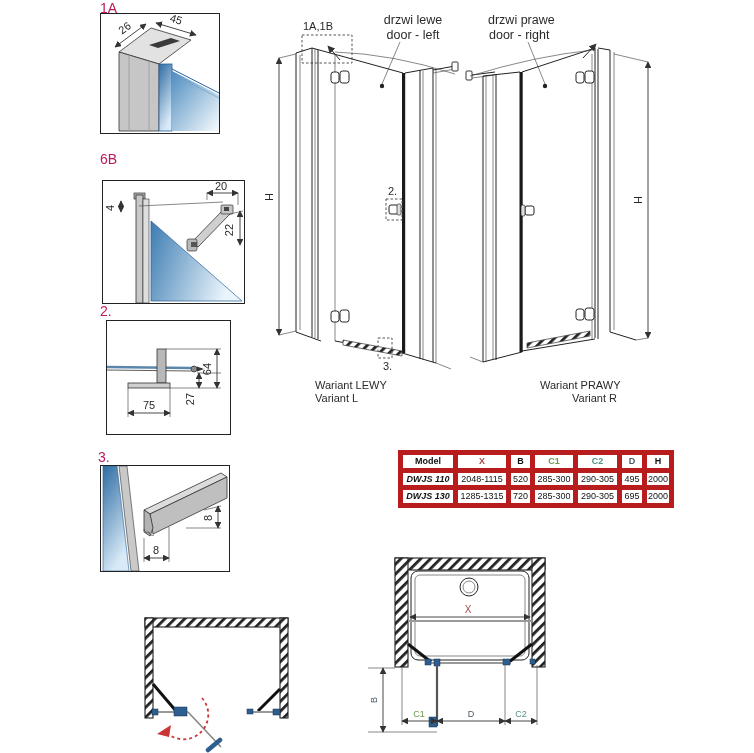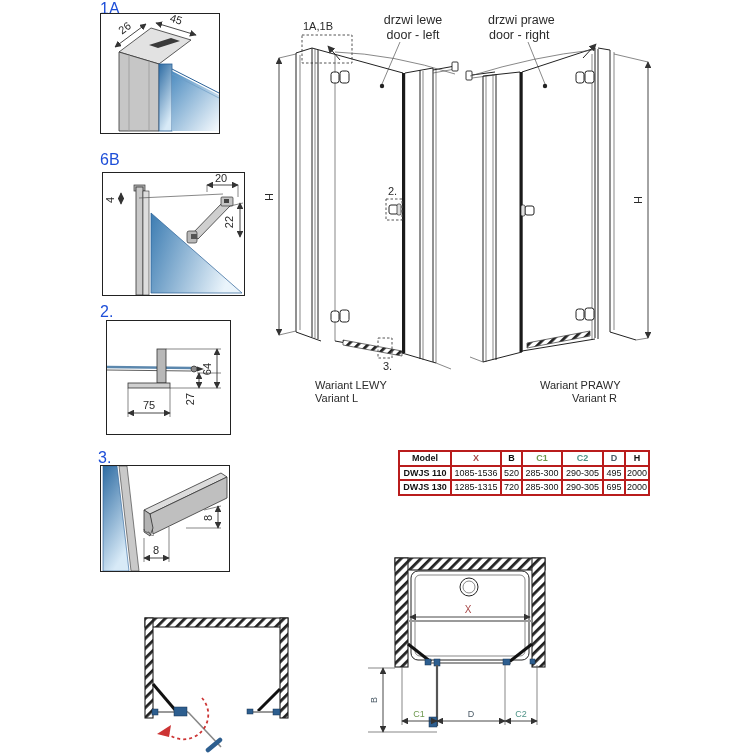--- a/index.html
+++ b/index.html
@@ -1,39 +1,39 @@
 <!DOCTYPE html>
 <html style="--accentRed: #a84848; --accentGreen: #6f9950; --accentTeal: #4f9387; --dLabel: #4a5a66; --swingRed: #cc3333; --hingeBlue: #2d5e8f; --glassDark: #2e6ca3; --glassLight: #d8eaf7; --profileGray: #c9c9c9;"><head>
 <meta charset="utf-8">
 <style>
   html,body{margin:0;padding:0;background:#fff;}
   .canvas{position:relative;width:754px;height:753px;background:#fff;overflow:hidden;
           font-family:"Liberation Sans",sans-serif;color:#222;}
   .abs{position:absolute;}
   .detail-box{position:absolute;border:1px solid #222;background:#fff;}
   .detail-box svg{display:block;}
-  .dlabel{position:absolute;font-size:16px;color:#1d4ed8;}
+  .dlabel{position:absolute;font-size:14px;color:#be185d;}
   
   .t{font-family:"Liberation Sans",sans-serif;fill:#2a2a2a;}
   .t9{font-size:9px;} .t10{font-size:10px;} .t11{font-size:11px;} .t12{font-size:12.5px;}
   .ln{stroke:#222;stroke-width:1;fill:none;}
   .lnthin{stroke:#555;stroke-width:0.7;fill:none;}
   .dim{stroke:#333;stroke-width:0.9;fill:none;}
   .dash{stroke:#555;stroke-width:1;fill:none;stroke-dasharray:2.5 2;}
   .wall{fill:url(#hatch);stroke:#222;stroke-width:1.1;}
   .hingeB{fill:var(--hingeBlue);stroke:#16324f;stroke-width:0.5;}
   .redArc{stroke:var(--swingRed);stroke-width:1.8;fill:none;stroke-dasharray:3 3;}
   .redT{fill:var(--accentRed);} .greenT{fill:var(--accentGreen);} .tealT{fill:var(--accentTeal);}
   .dkT{fill:var(--dLabel);}
   
   .spec-table{position:absolute;left:398px;top:450px;border-collapse:collapse;
               font-size:9px;color:#111;table-layout:fixed;}
-  .spec-table td{border:2px solid #b91c1c;text-align:center;padding:0 1px;height:12.6px;
+  .spec-table td{border:5px solid #b91c1c;text-align:center;padding:0 1px;height:12.6px;
                  white-space:nowrap;overflow:hidden;}
-  .spec-table td.model{font-weight:bold;}
+  .spec-table td.model{font-weight:bold;font-style:italic;}
   .spec-table tr.hdr td{font-weight:bold;font-style:normal;}
   .hx{color:var(--accentRed);} .hc1{color:var(--accentGreen);} .hc2{color:var(--accentTeal);}
   .hd{color:var(--dLabel);}
 </style>
 </head>
 <body>
 
 <div class="canvas">
 
   <svg width="0" height="0" style="position:absolute" aria-hidden="true">
@@ -79,21 +79,21 @@
       <g>
         <line x1="14" y1="33" x2="45" y2="10" class="dim" marker-start="url(#arr)" marker-end="url(#arr)"></line>
         <text x="26" y="17" class="t t11" text-anchor="middle" transform="rotate(-37 26 17)">26</text>
         <line x1="55" y1="9" x2="95" y2="21" class="dim" marker-start="url(#arr)" marker-end="url(#arr)"></line>
         <text x="74" y="9" class="t t11" text-anchor="middle" transform="rotate(17 74 9)">45</text>
       </g>
     </svg>
   </div>
 
   <span class="dlabel" style="left:100px;top:151px">6B</span>
-  <div class="detail-box" style="left:102px;top:172px;width:141px;height:122px">
+  <div class="detail-box" style="left:102px;top:180px;width:141px;height:122px">
     <svg width="141" height="122" viewBox="0 0 141 122">
       <g>
         <rect x="31" y="12" width="11" height="6" fill="#b5b5b5" stroke="#333" stroke-width="0.7"></rect>
         <rect x="33" y="14" width="7" height="108" fill="#c9c9c9" stroke="#333" stroke-width="0.8"></rect>
         <rect x="40" y="18" width="6" height="104" fill="#dedede" stroke="#333" stroke-width="0.6"></rect>
       </g>
       <g>
         <polygon points="48,40 139,120 48,120" fill="url(#glassTri)" stroke="#2a6097" stroke-width="0.7"></polygon>
       </g>
       <g>
@@ -312,21 +312,21 @@
       <td class="model" style="width:48px;font-style:normal">Model</td>
       <td class="hx" style="width:46px">X</td>
       <td style="width:17px">B</td>
       <td class="hc1" style="width:36px">C1</td>
       <td class="hc2" style="width:37px">C2</td>
       <td class="hd" style="width:18px">D</td>
       <td style="width:20px">H</td>
     </tr>
     <tr>
       <td class="model">DWJS 110</td>
-      <td>1085-1536</td>
+      <td>2048-1115</td>
       <td>520</td>
       <td>285-300</td>
       <td>290-305</td>
       <td>495</td>
       <td>2000</td>
     </tr>
     <tr>
       <td class="model">DWJS 130</td>
       <td>1285-1315</td>
       <td>720</td>

